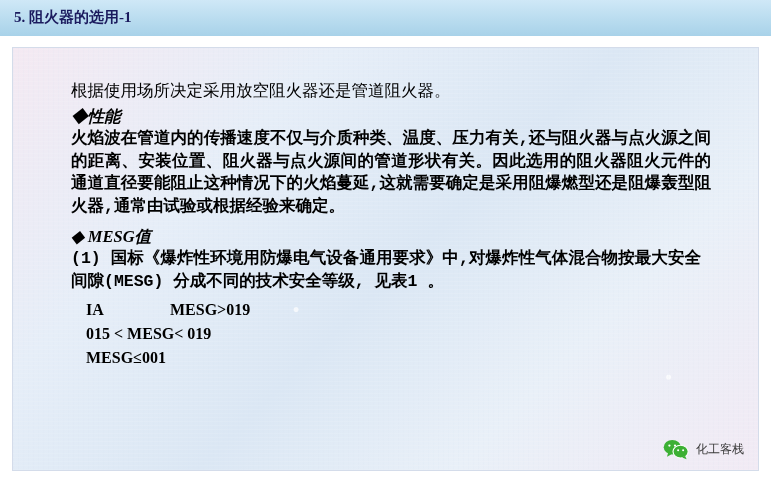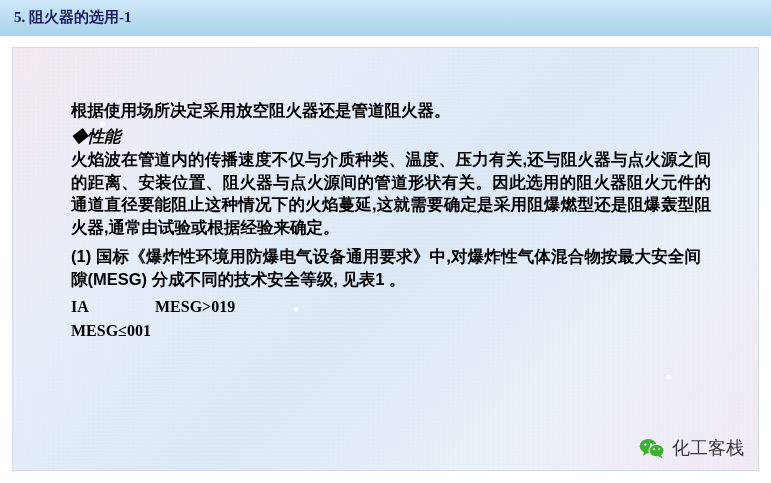--- a/index.html
+++ b/index.html
@@ -72,47 +72,47 @@
   }
   #content {
     position: absolute;
     left: 58px;
     top: 32px;
     width: 650px;
   }
   .line {
     color: #000000;
     font-family: "Liberation Serif", serif;
-    font-weight: bold;
+    font-weight: normal;
     font-size: 16.5px;
     line-height: 22px;
     letter-spacing: 0px;
     white-space: nowrap;
-    margin-top: 20px;
   }
   .para {
     color: #000000;
-    font-family: Liberation Sans, sans-serif;
+    font-family: Liberation Mono, monospace;
     font-weight: bold;
     font-size: 16.5px;
     line-height: 22.5px;
     text-align: justify;
   }
   .gap-sm { height: 3px; }
   .gap-md { height: 7px; }
   .bullet-line {
     color: #000000;
     font-weight: bold;
     font-size: 16.5px;
     line-height: 23px;
     white-space: nowrap;
     font-style: italic;
   }
   .tbl {
     margin-top: 2px;
+    margin-left: 15px;
   }
   .tbl-row {
     display: flex;
     font-weight: bold;
     font-size: 16px;
     line-height: 24px;
     color: #000;
     white-space: nowrap;
   }
   .tbl-c1 { width: 84px; }
@@ -127,21 +127,21 @@
     gap: 7px;
   }
   #wechat-icon {
     width: 26px;
     height: 21px;
     position: relative;
     display: inline-block;
   }
   #badge-text {
     font-family: Liberation Mono, monospace;
-    font-size: 18px;
+    font-size: 12px;
     color: #3a3a3a;
     font-weight: normal;
     white-space: nowrap;
   }
 </style>
 </head>
 <body>
 
 <div id="slide">
 
@@ -157,32 +157,34 @@
       <div class="line">根据使用场所决定采用放空阻火器还是管道阻火器。</div>
 
       <div class="gap-sm"></div>
 
       <div class="bullet-line">◆性能</div>
 
       <div class="para" style="width:640px;">火焰波在管道内的传播速度不仅与介质种类、温度、压力有关,还与阻火器与点火源之间的距离、安装位置、阻火器与点火源间的管道形状有关。因此选用的阻火器阻火元件的通道直径要能阻止这种情况下的火焰蔓延,这就需要确定是采用阻爆燃型还是阻爆轰型阻火器,通常由试验或根据经验来确定。</div>
 
       <div class="gap-md"></div>
 
+      <div class="bullet-line">◆ MESG值</div>
 
       <div class="para" style="width:630px;">(1) 国标《爆炸性环境用防爆电气设备通用要求》中,对爆炸性气体混合物按最大安全间隙(MESG) 分成不同的技术安全等级, 见表1 。</div>
 
       <div class="gap-sm"></div>
 
 
       <div class="tbl">
         <div class="tbl-row">
           <div class="tbl-c1">IA</div>
           <div class="tbl-c2">MESG&gt;019</div>
         </div>
         <div class="tbl-row">
+          <div class="tbl-c2">015 &lt; MESG&lt; 019</div>
         </div>
         <div class="tbl-row">
           <div class="tbl-c2">MESG≤001</div>
         </div>
       </div>
 
     </div>
 
     <div id="footer-badge">
       <span id="wechat-icon">

